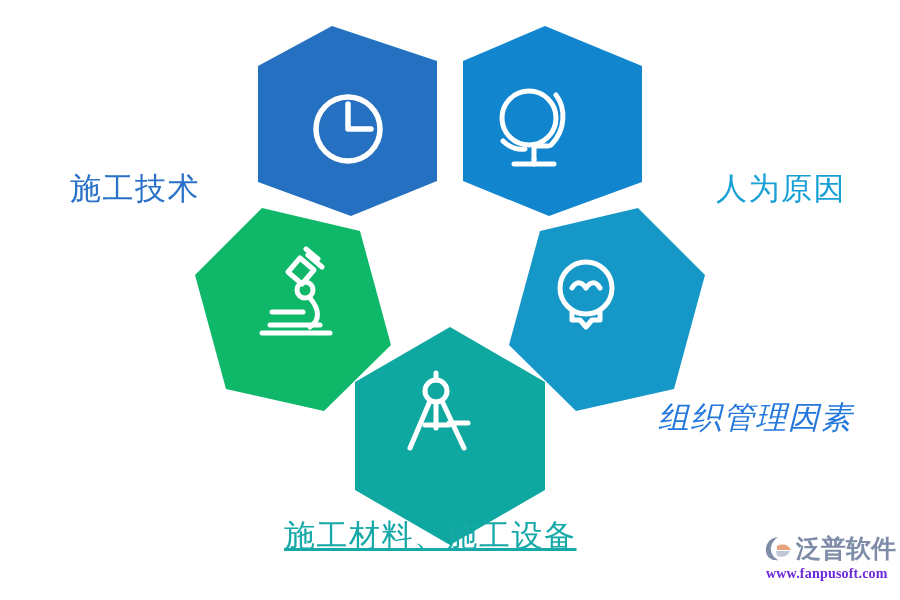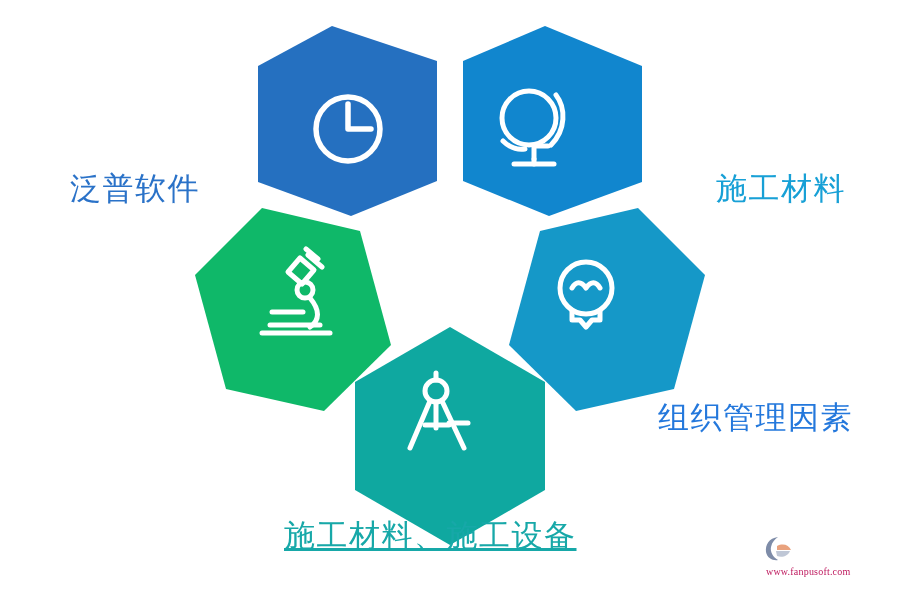--- a/index.html
+++ b/index.html
@@ -40,21 +40,21 @@
     font-size: 31px;
     line-height: 1.2;
     letter-spacing: 1.5px;
     white-space: nowrap;
     font-weight: 400;
   }
 
   .label-human      { left: 70px;  top: 170px; color: #2A72C8; }
   .label-tech       { left: 716px; top: 170px; color: #17A0D6; }
   .label-env        { left: 52px;  top: 399px; color: #A9DEC0; }
-  .label-org        { left: 658px; top: 399px; color: #2478DC; }
+  .label-org        { left: 658px; top: 399px; color: #2478DC; font-style: italic; }
   .label-material   { left: 284px; top: 517px; color: #17A8A8; text-decoration: underline; }
 
   
   .watermark {
     position: absolute;
     left: 764px;
     top: 534px;
     width: 132px;
     height: 54px;
   }
@@ -77,23 +77,23 @@
     font-weight: 700;
     color: #7E8CA8;
     letter-spacing: 0px;
     line-height: 29px;
   }
   .wm-url {
     position: absolute;
     left: 2px;
     top: 32px;
     font-family: "Liberation Serif", "DejaVu Serif", serif;
-    font-size: 10px;
-    font-weight: 400;
-    color: #be185d;
+    font-size: 14px;
+    font-weight: 700;
+    color: #6d28d9;
     letter-spacing: 0.2px;
     white-space: nowrap;
   }
 </style>
 </head>
 <body>
 
 <div id="infographic">
 
   <svg class="diagram-svg" viewBox="0 0 900 600">
@@ -159,35 +159,36 @@
         <path d="M430 401 L410 448"></path>
         <path d="M442 401 L464 448"></path>
         <path d="M436 402 L436 428"></path>
         <path d="M425 425 L449 425"></path>
         <path d="M449 423 L468 423"></path>
       </g>
     </g>
 
   </svg>
 
-  <div class="label label-human">泛普软件</div>
+  <div class="label label-human">施工技术</div>
 
-  <div class="label label-tech">施工材料</div>
+  <div class="label label-tech">人为原因</div>
 
 
   <div class="label label-org">组织管理因素</div>
 
   <div class="label label-material">施工材料、施工设备</div>
 
   <div class="watermark">
     <div class="wm-row">
       <div class="wm-mark">
         <svg viewBox="0 0 30 29" width="30" height="29">
           <path d="M14 3 C5 4 1 11 2 18 C3 24 9 27 14 26 C9 23 6 18 7 13 C8 8 11 5 14 3 Z" fill="#7E8CA8"></path>
           <path d="M13 12 C19 9 25 11 27 16 L13 16 Z" fill="#E9A27E"></path>
           <path d="M12 17 L26 17 C24 22 18 24 13 22 Z" fill="#BFC7D6"></path>
         </svg>
       </div>
+      <span class="wm-name">泛普软件</span>
     </div>
     <div class="wm-url">www.fanpusoft.com</div>
   </div>
 
 </div>
 
 </body></html>

